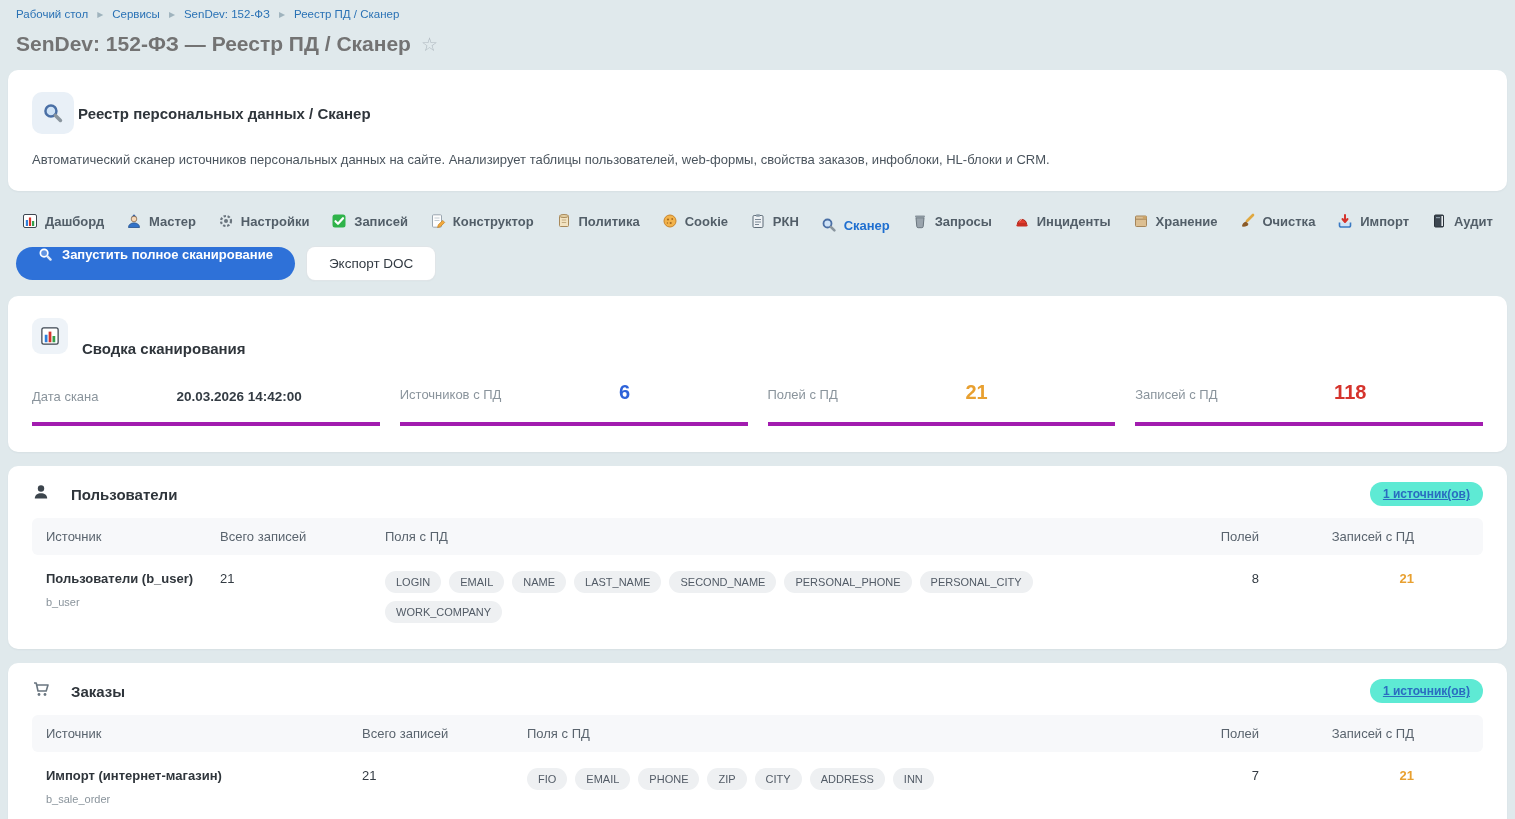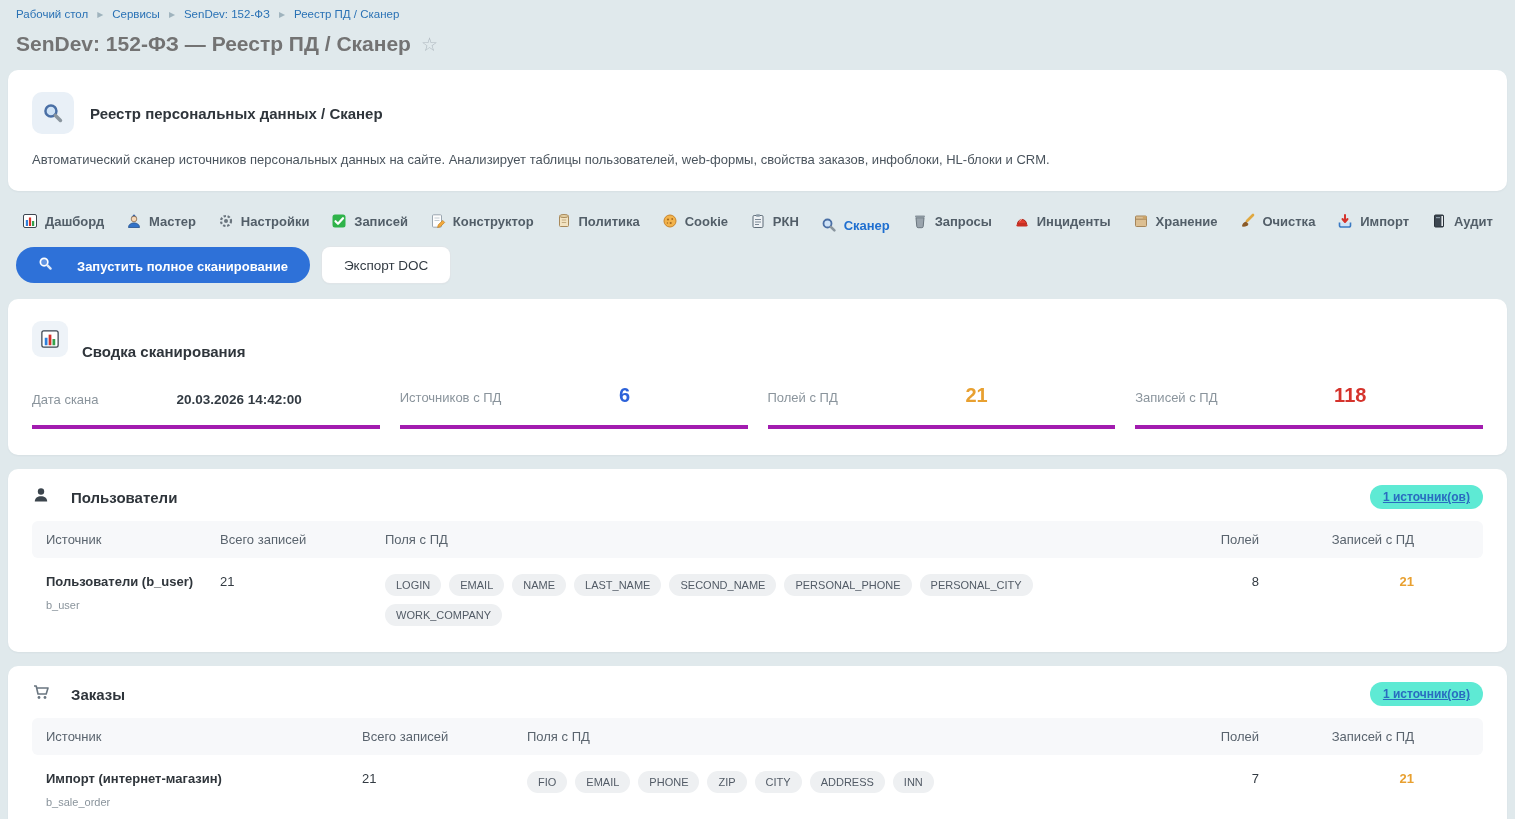--- a/index.html
+++ b/index.html
@@ -22,42 +22,42 @@
   .star { color:#aeb8bf; font-size:19px; cursor:pointer; }
 
   
   .card {
     background:#ffffff; border-radius:10px; margin:0 0 14px 0;
     box-shadow:0 1px 2px rgba(40,60,70,0.05);
   }
 
   
   .intro-card { padding:22px 24px 24px 24px; }
-  .intro-head { display:flex; align-items:center; gap:16px; }
+  .intro-head { display:flex; align-items:center; gap:4px; }
   .icon-sq {
     width:42px; height:42px; border-radius:10px; background:#e9f0f7;
     display:flex; align-items:center; justify-content:center; flex:none;
   }
   .icon-sq.small { width:36px; height:36px; border-radius:9px; background:#eef3f8; }
   .intro-title { font-size:15px; font-weight:bold; color:#2f353b; }
   .intro-desc { margin-top:18px; font-size:13px; color:#4a545d; }
 
   
   .tabs { display:flex; justify-content:space-between; align-items:center; padding:4px 14px 12px 14px; }
   .tab { display:flex; align-items:center; gap:7px; font-size:13px; font-weight:bold;
          color:#525e68; cursor:pointer; white-space:nowrap; }
   .tab.active { color:#1f6fd0;margin-top:8px; }
   .tab svg { display:block; }
 
   
   .actions { display:flex; gap:12px; padding:2px 8px 16px 8px; }
   .btn-primary {
-    display:inline-flex; align-items:flex-end; gap:24px;
+    display:inline-flex; align-items:flex-start; gap:9px;
     background:#2e71d8; color:#fff; border:none; border-radius:18px;
-    padding:9px 22px; font-size:13px; font-weight:bold; cursor:pointer;
+    padding:0 22px; font-size:13px; font-weight:bold; cursor:pointer;
     font-family:inherit;
   }
   .btn-secondary {
     background:#fff; color:#333b43; border:none; border-radius:8px;
     padding:9px 22px; font-size:13.5px; cursor:pointer; font-family:inherit;
     box-shadow:0 0 0 1px #e0e5e8, 0 1px 2px rgba(40,60,70,0.06);
   }
 
   
   .section-head { display:flex; align-items:center; gap:14px; padding:18px 24px 14px 24px; }

